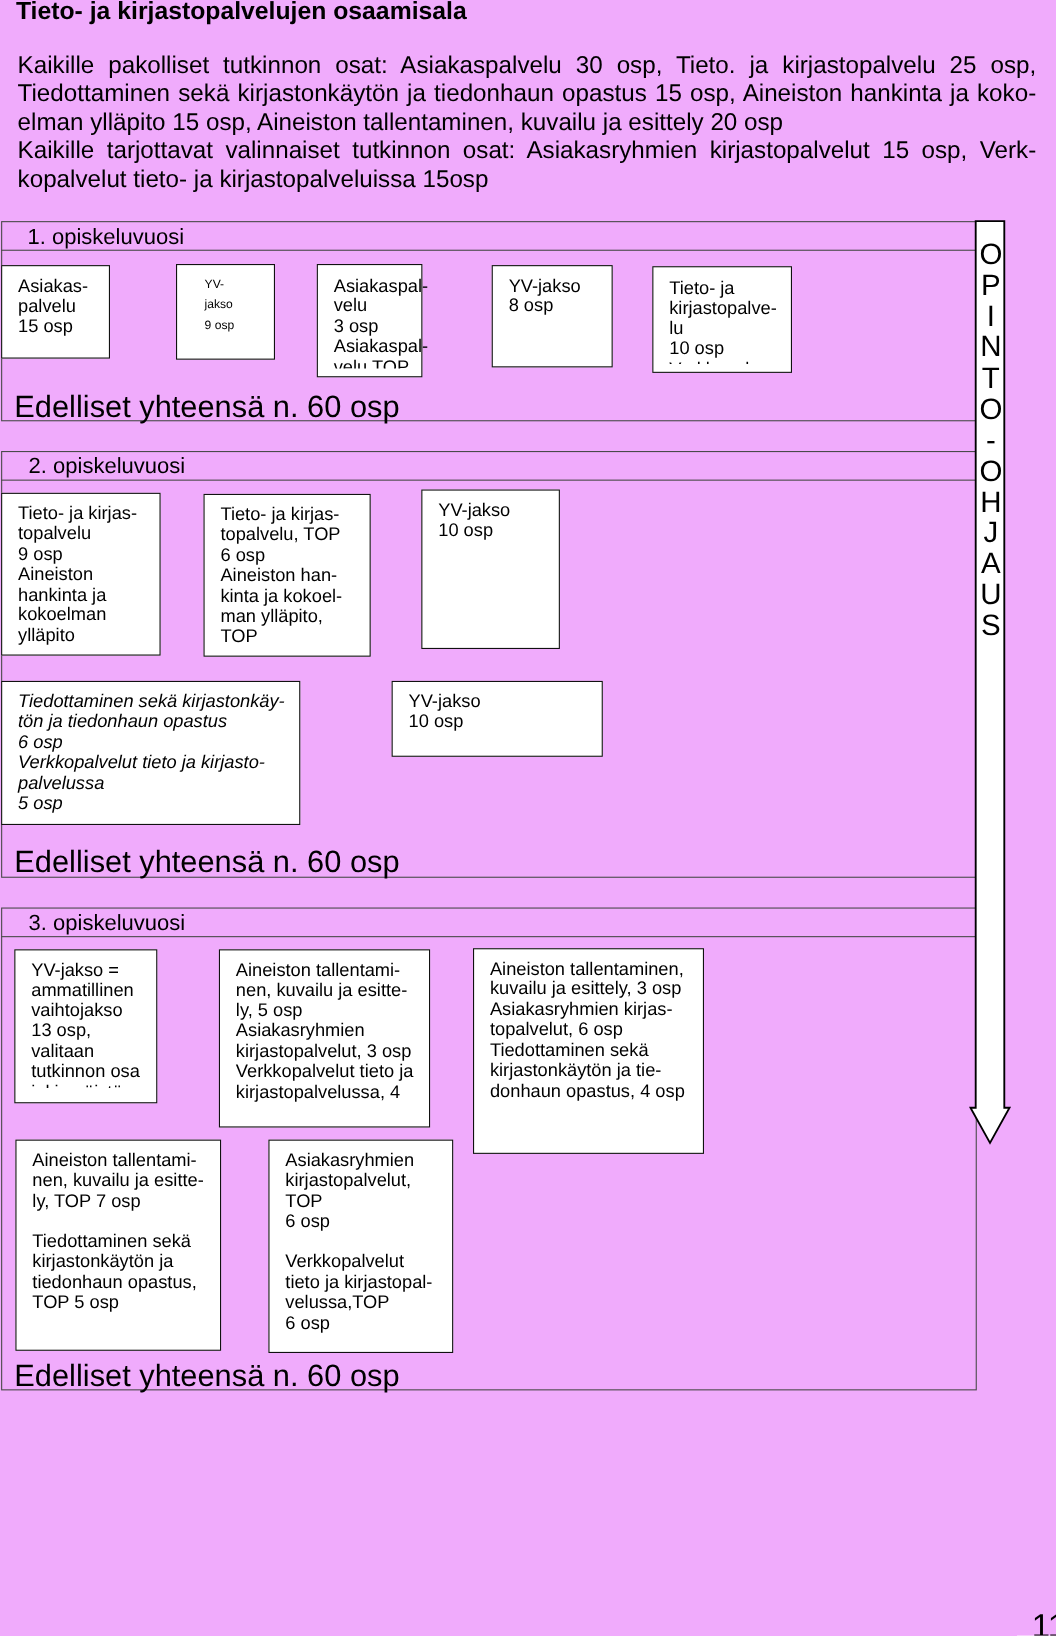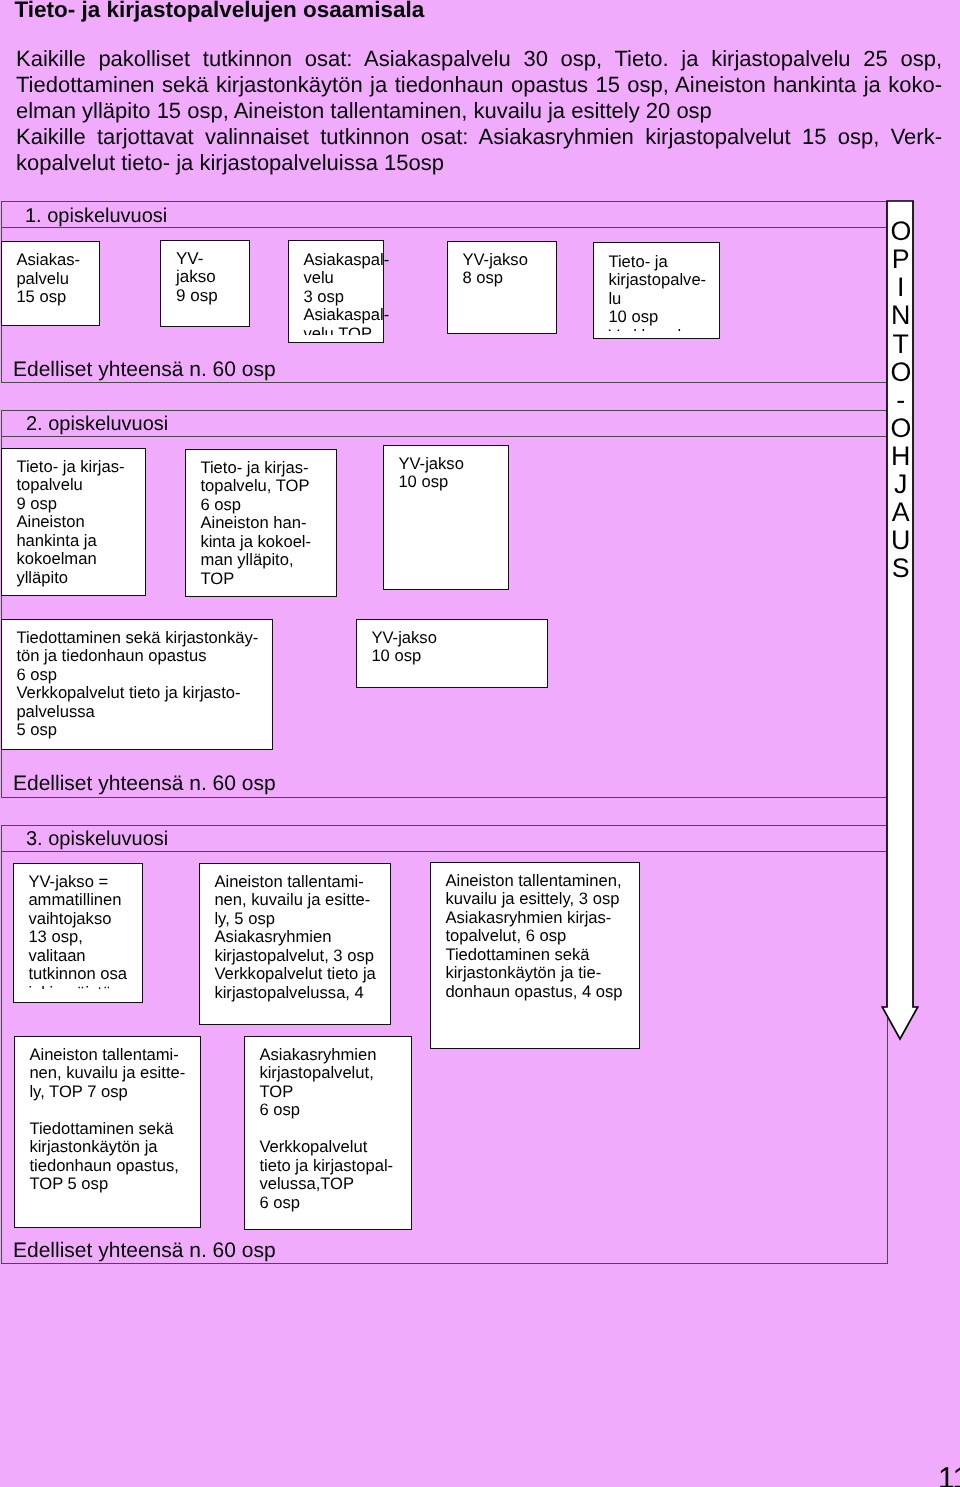--- a/index.html
+++ b/index.html
@@ -23,21 +23,21 @@
   .yearsec{position:absolute;border:1.3px solid #4a4a4a;box-sizing:border-box;background:transparent;}
   .yearhdr{position:absolute;border:0;border-bottom:1.3px solid #4a4a4a;box-sizing:border-box;}
   .yearhdr-label{position:absolute;font-size:20px;line-height:24px;white-space:nowrap;}
 
   
   .cbox{position:absolute;border:1.7px solid #111;box-sizing:border-box;background:#fff;}
   .cbox .clip{position:absolute;left:0;top:0;overflow:hidden;}
   .cbox .tx{position:absolute;white-space:pre;}
 
   
-  .totalrow{position:absolute;font-size:21px;line-height:24px;white-space:nowrap;}
+  .totalrow{position:absolute;font-size:28px;line-height:24px;white-space:nowrap;}
 
   
   #arrow-svg{position:absolute;left:880px;top:190px;}
   .arrow-letter{position:absolute;font-size:26.8px;line-height:27.2px;text-align:center;width:30px;}
 </style>
 </head>
 <body>
 
 <div class="page" id="root">
   <div class="abs" id="doc-title">Tieto- ja kirjastopalvelujen osaamisala</div>
@@ -51,21 +51,21 @@
       <div class="yearhdr-label abs" style="left: 25px; top: 204px;">1. opiskeluvuosi</div>
       <div class="cbox" style="left: 1px; top: 241px; width: 99px; height: 85px;">
         <div class="clip" style="width: 99px; height: 85px;">
           <div class="tx" style="left: 14.4px; top: 9.2px; font-size: 16.6px; line-height: 18.45px;">Asiakas-
 palvelu
 15 osp</div>
         </div>
       </div>
       <div class="cbox" style="left: 160px; top: 240px; width: 90px; height: 87px;">
         <div class="clip" style="width: 90px; height: 87px;">
-          <div class="tx" style="left: 15px; top: 9px; font-size: 17px; line-height: 18.45px;">YV-
+          <div class="tx" style="left: 25px; top: 9px; font-size: 11px; line-height: 18.45px;">YV-
 jakso
 9 osp</div>
         </div>
       </div>
       <div class="cbox" style="left: 288px; top: 240px; width: 96px; height: 103px;">
         <div class="clip" style="width: 119px; height: 94px;">
           <div class="tx" style="left: 14.4px; top: 10px; font-size: 16.6px; line-height: 18.45px;">Asiakaspal-
 velu
 3 osp
 Asiakaspal-
@@ -115,21 +115,21 @@
         </div>
       </div>
       <div class="cbox" style="left: 383px; top: 445px; width: 126px; height: 145px;">
         <div class="clip" style="width: 126px; height: 145px;">
           <div class="tx" style="left: 14.4px; top: 9px; font-size: 16.6px; line-height: 18.45px;">YV-jakso
 10 osp</div>
         </div>
       </div>
       <div class="cbox" style="left: 1px; top: 619px; width: 272px; height: 131px;">
         <div class="clip" style="width: 272px; height: 131px;">
-          <div class="tx" style="left: 14.4px; top: 9px; font-size: 16.6px; line-height: 18.45px;">Tiedottaminen sekä kirjastonkäy-
+          <div class="tx" style="left: 14.4px; top: 9px; font-size: 16.6px; line-height: 18.45px; font-style: italic;">Tiedottaminen sekä kirjastonkäy-
 tön ja tiedonhaun opastus
 6 osp
 Verkkopalvelut tieto ja kirjasto-
 palvelussa
 5 osp</div>
         </div>
       </div>
       <div class="cbox" style="left: 356px; top: 619px; width: 192px; height: 69px;">
         <div class="clip" style="width: 192px; height: 69px;">
           <div class="tx" style="left: 14.4px; top: 9px; font-size: 16.6px; line-height: 18.45px;">YV-jakso

